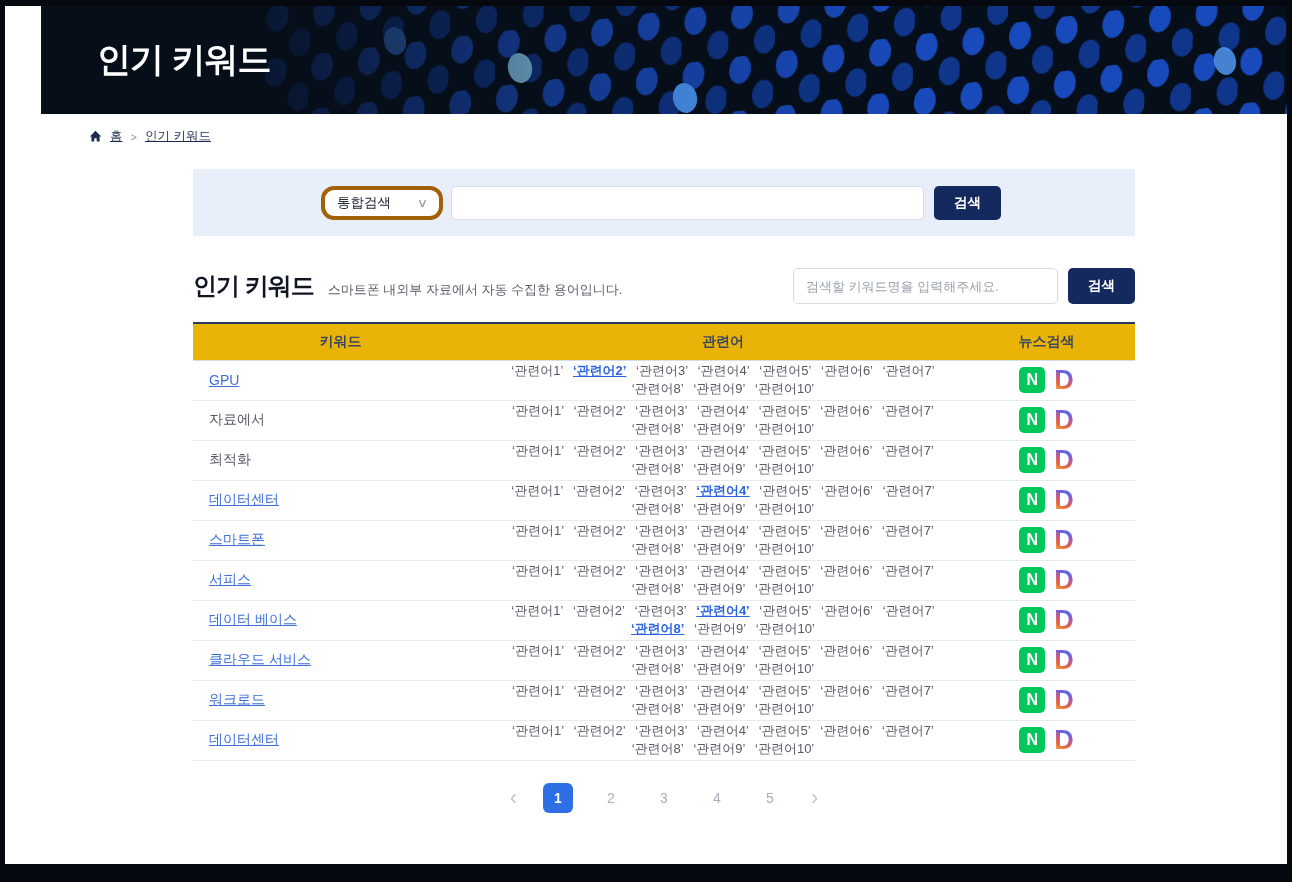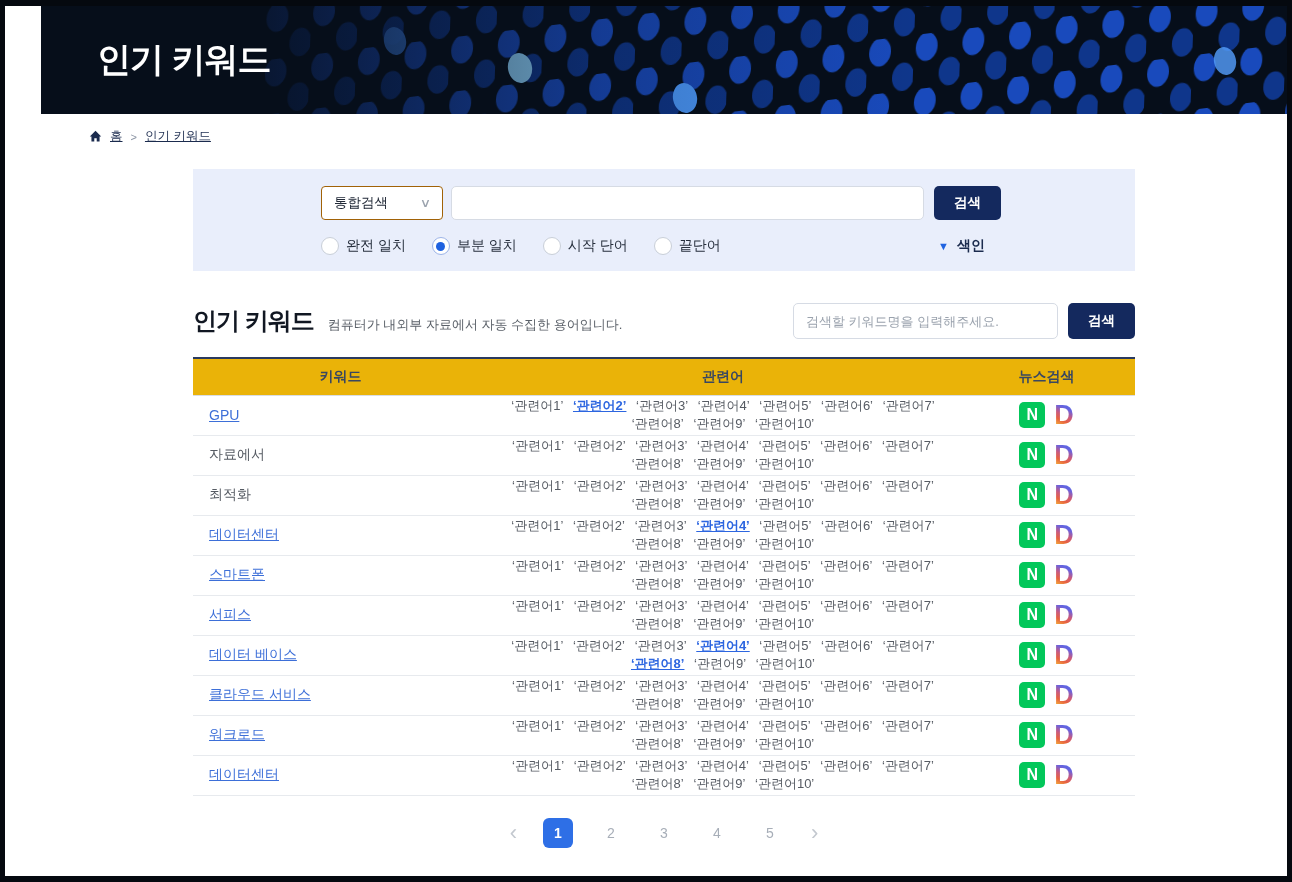--- a/index.html
+++ b/index.html
@@ -25,21 +25,21 @@
   .breadcrumb a { color:#1b2b4e; text-decoration:underline; cursor:pointer; }
   .breadcrumb .sep { color:#8a93a3; font-size:11px; }
   .home-ico { width:13px; height:13px; display:inline-block; }
 
   .container { width:942px; margin:0 auto; }
 
   
   .filter-panel { margin-top:16px; background:#e9eefb; padding:17px 0 16px 128px; }
   .filter-row1 { display:flex; align-items:center; }
   .select {
-    width:122px; height:34px; background:#fff; border:1px solid #a16207; border-radius:4px;
+    width:122px; height:34px; background:#fff; border:4px solid #a16207; border-radius:13px;
     display:flex; align-items:center; justify-content:space-between; padding:0 12px;
     font-size:13.5px; color:#222a38; cursor:pointer;
   }
   .select .chev { color:#9aa2ad; font-size:12px; transform:scaleX(1.3); }
   .filter-input {
     width:473px; height:34px; margin-left:8px; border:1px solid #d6dbe4; border-radius:5px;
     background:#fff; padding:0 10px; font-size:13.5px; outline:none;
   }
   .btn-navy {
     height:34px; min-width:67px; margin-left:10px; background:#14295e; color:#fff;
@@ -130,49 +130,25 @@
 
     <section class="filter-panel">
       <div class="filter-row1">
         <div class="select">
           <span>통합검색</span>
           <span class="chev">∨</span>
         </div>
         <input class="filter-input" type="text" value="" style="">
         <button class="btn-navy">검색</button>
       </div>
-      <div class="filter-row2">
-        <div class="radios" id="match-options">
-            <div class="radio-opt">
-              <span class="rb"></span>
-              <span>완전 일치</span>
-            </div>
-            <div class="radio-opt">
-              <span class="rb checked"></span>
-              <span>부분 일치</span>
-            </div>
-            <div class="radio-opt">
-              <span class="rb"></span>
-              <span>시작 단어</span>
-            </div>
-            <div class="radio-opt">
-              <span class="rb"></span>
-              <span>끝단어</span>
-            </div>
-          </div>
-        <div class="index-toggle">
-          <span class="tri">▼</span>
-          <span>색인</span>
-        </div>
-      </div>
     </section>
 
     <section class="list-header">
       <h2>인기 키워드</h2>
-      <p>컴퓨터가 내외부 자료에서 자동 수집한 용어입니다.</p>
+      <p>스마트폰 내외부 자료에서 자동 수집한 용어입니다.</p>
       <input class="kw-input" type="text" placeholder="검색할 키워드명을 입력해주세요." style="">
       <button class="kw-btn">검색</button>
     </section>
 
     <table>
       <colgroup>
           <col style="width:295px">
           <col style="width:470px">
           <col style="width:177px">
         </colgroup>

